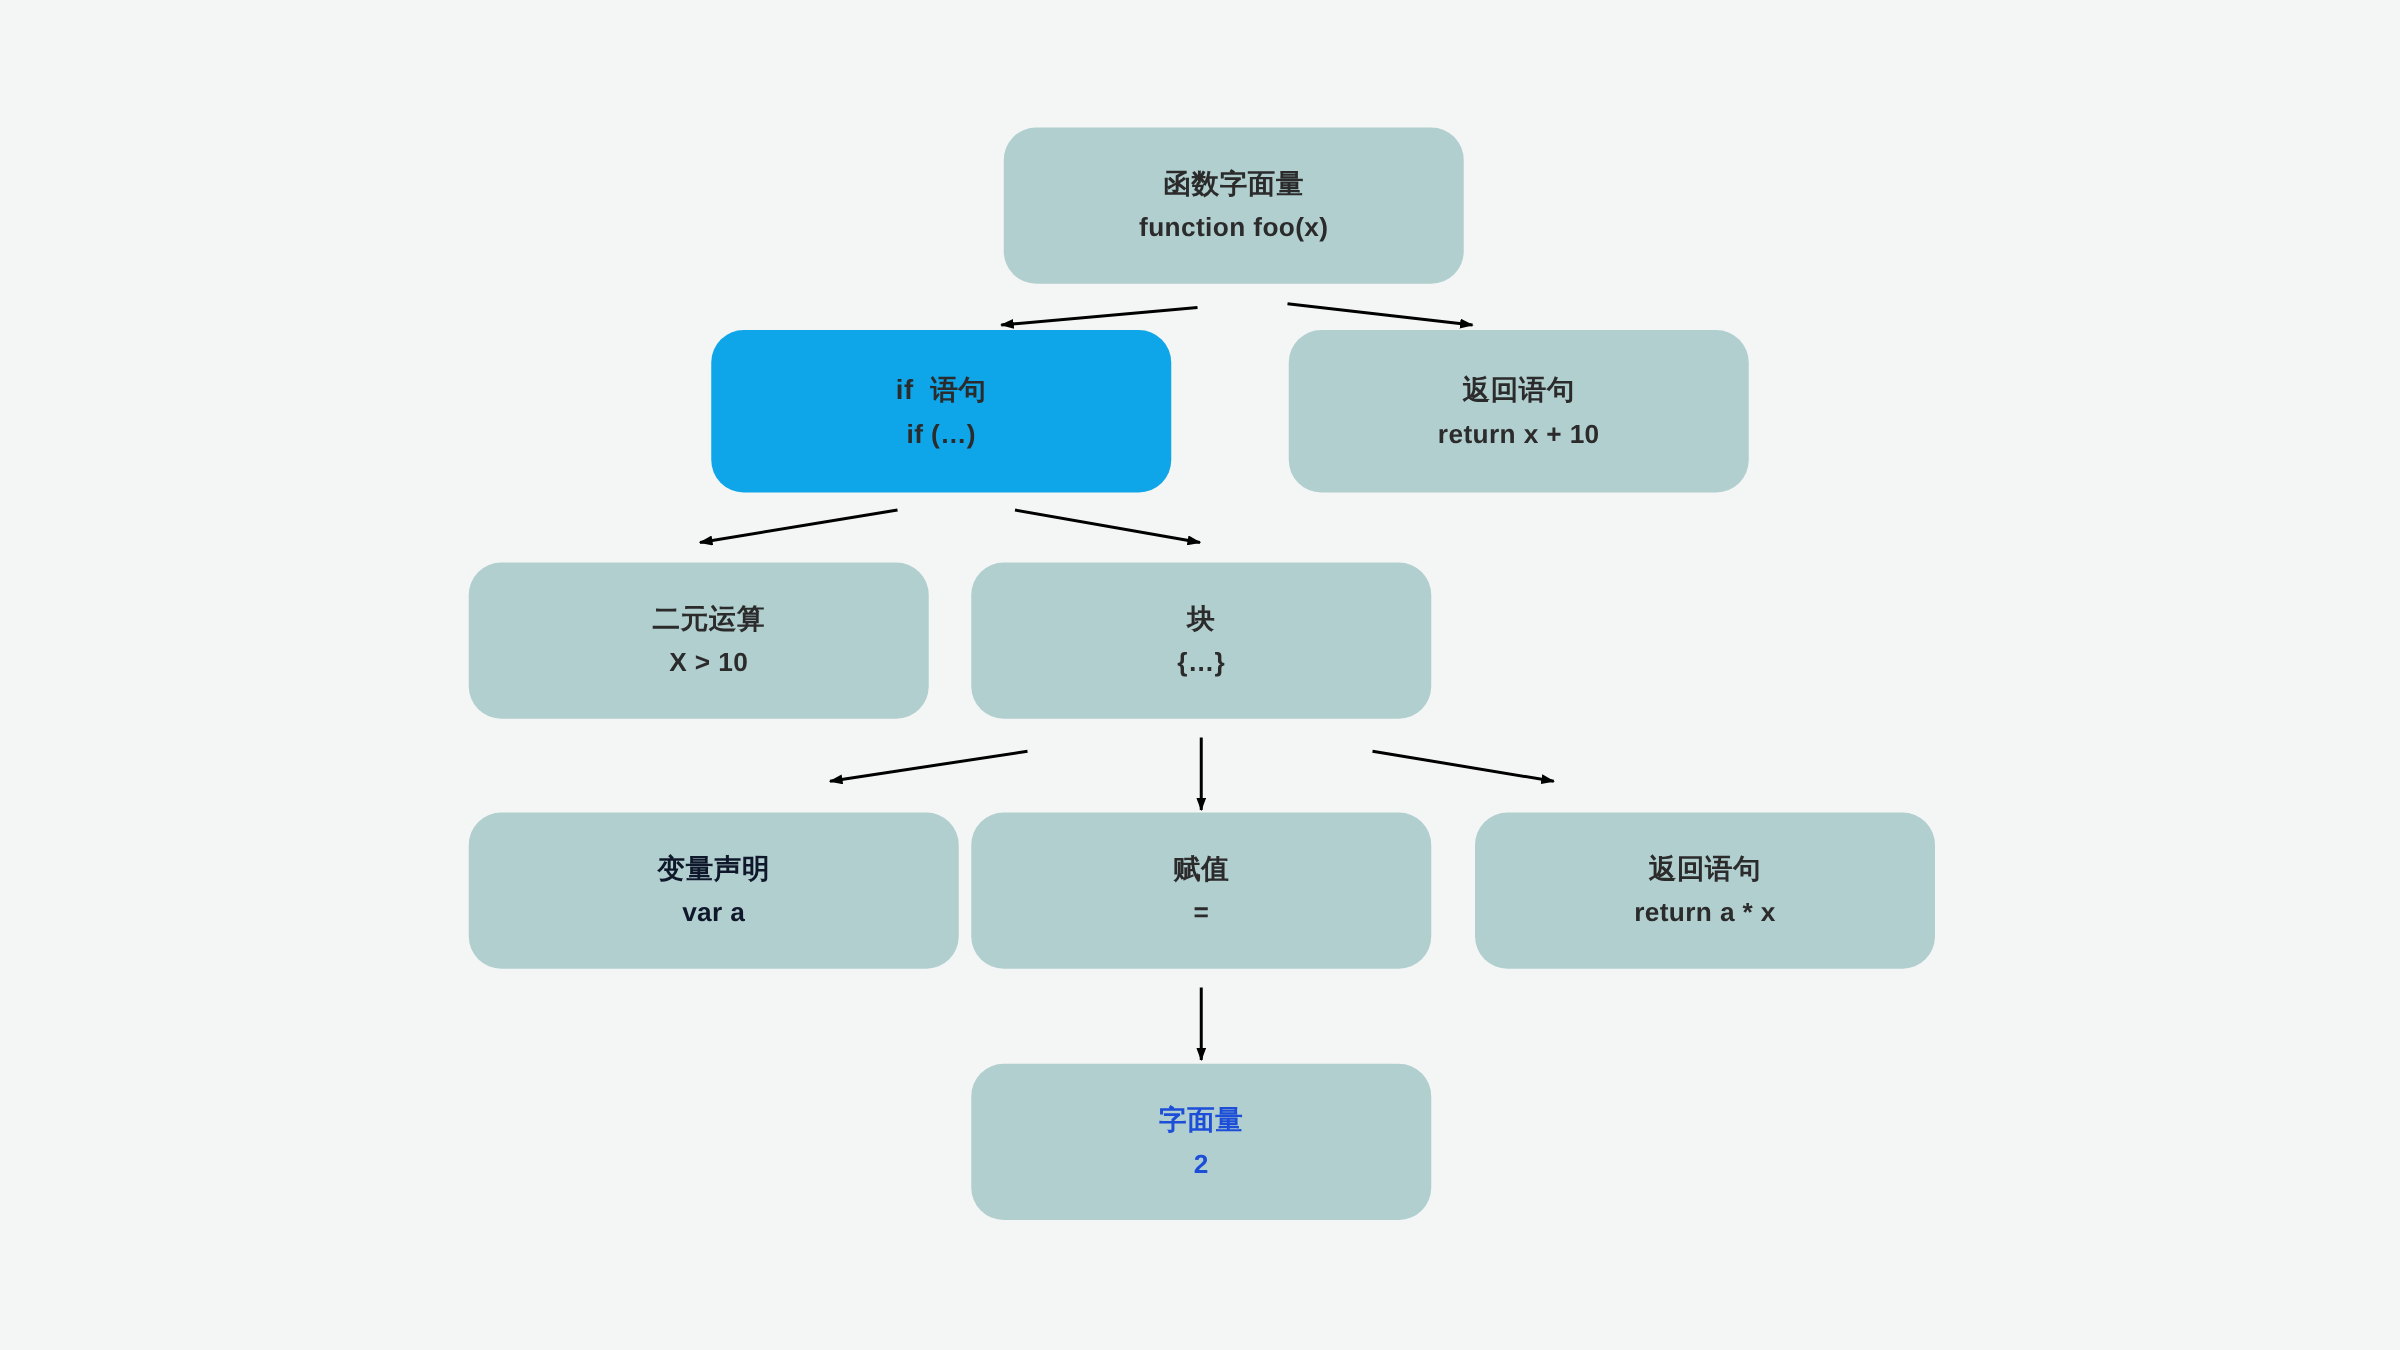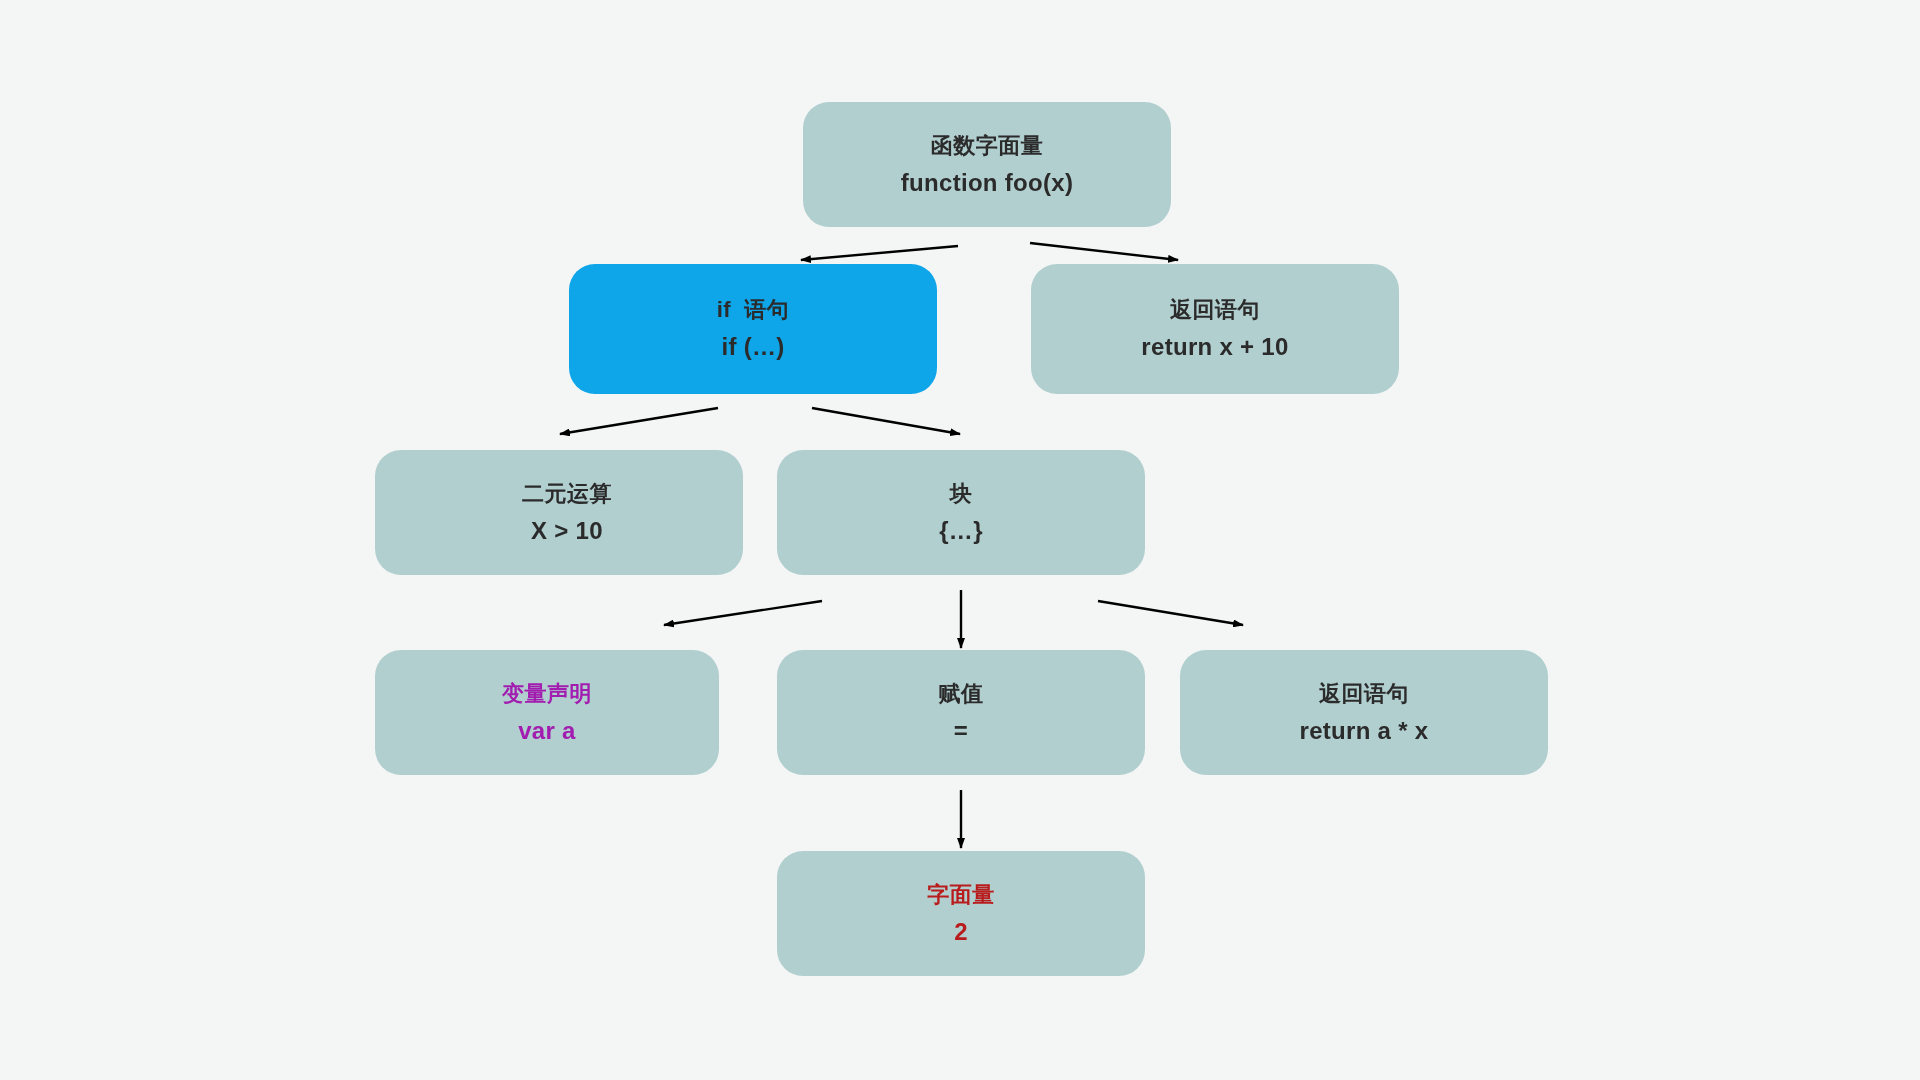--- a/index.html
+++ b/index.html
@@ -41,21 +41,21 @@
     line-height: 1.0;
   }
   .node-type {
     font-size: 22px;
     font-weight: bold;
     letter-spacing: 0.5px;
     margin-bottom: 14px;
     white-space: pre;
   }
   .node-code {
-    font-size: 24px;
+    font-size: 21px;
     font-weight: bold;
     letter-spacing: 0.3px;
     white-space: pre;
   }
   
   #watermark {
     position: absolute;
     right: 28px;
     bottom: 22px;
     display: flex;
@@ -112,32 +112,32 @@
         <div class="node-code">return x + 10</div>
       </div>
       <div class="node" style="left: 375px; top: 450px; width: 368px; height: 125px; background: rgb(178, 207, 208); color: rgb(43, 43, 43); padding-left: 16px;">
         <div class="node-type">二元运算</div>
         <div class="node-code">X &gt; 10</div>
       </div>
       <div class="node" style="left: 777px; top: 450px; width: 368px; height: 125px; background: rgb(178, 207, 208); color: rgb(43, 43, 43);">
         <div class="node-type">块</div>
         <div class="node-code">{…}</div>
       </div>
-      <div class="node" style="left: 375px; top: 650px; width: 344px; height: 125px; background: rgb(178, 207, 208); color: #a21caf;">
+      <div class="node" style="left: 375px; top: 650px; width: 392px; height: 125px; background: rgb(178, 207, 208); color: #0f172a;">
         <div class="node-type">变量声明</div>
         <div class="node-code">var a</div>
       </div>
       <div class="node" style="left: 777px; top: 650px; width: 368px; height: 125px; background: rgb(178, 207, 208); color: rgb(43, 43, 43); text-align: center;">
         <div class="node-type">赋值</div>
         <div class="node-code">=</div>
       </div>
       <div class="node" style="left: 1180px; top: 650px; width: 368px; height: 125px; background: rgb(178, 207, 208); color: rgb(43, 43, 43);">
         <div class="node-type">返回语句</div>
         <div class="node-code">return a * x</div>
       </div>
-      <div class="node" style="left: 777px; top: 851px; width: 368px; height: 125px; background: rgb(178, 207, 208); color: #b91c1c;">
+      <div class="node" style="left: 777px; top: 851px; width: 368px; height: 125px; background: rgb(178, 207, 208); color: #1d4ed8;">
         <div class="node-type">字面量</div>
         <div class="node-code">2</div>
       </div>
     </div>
 
 
 </div>
 
 </body></html>

